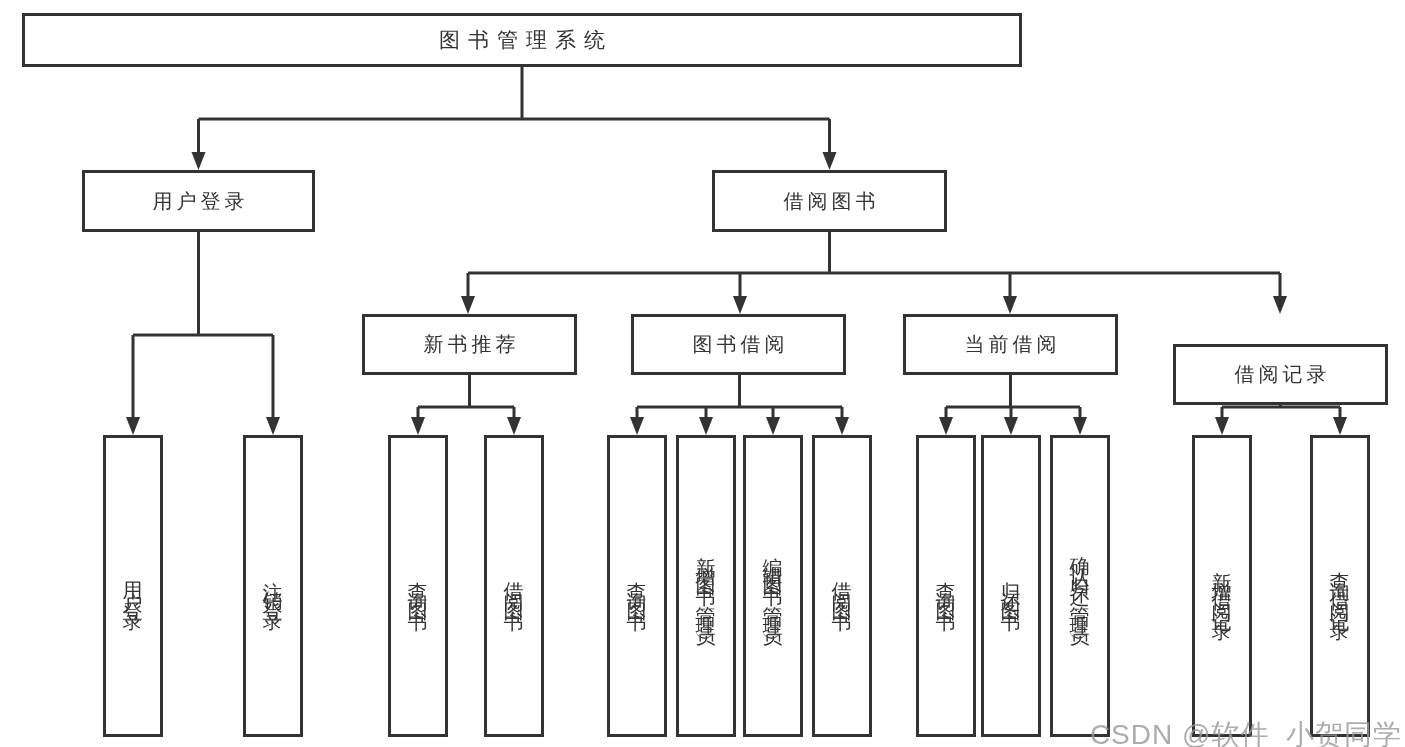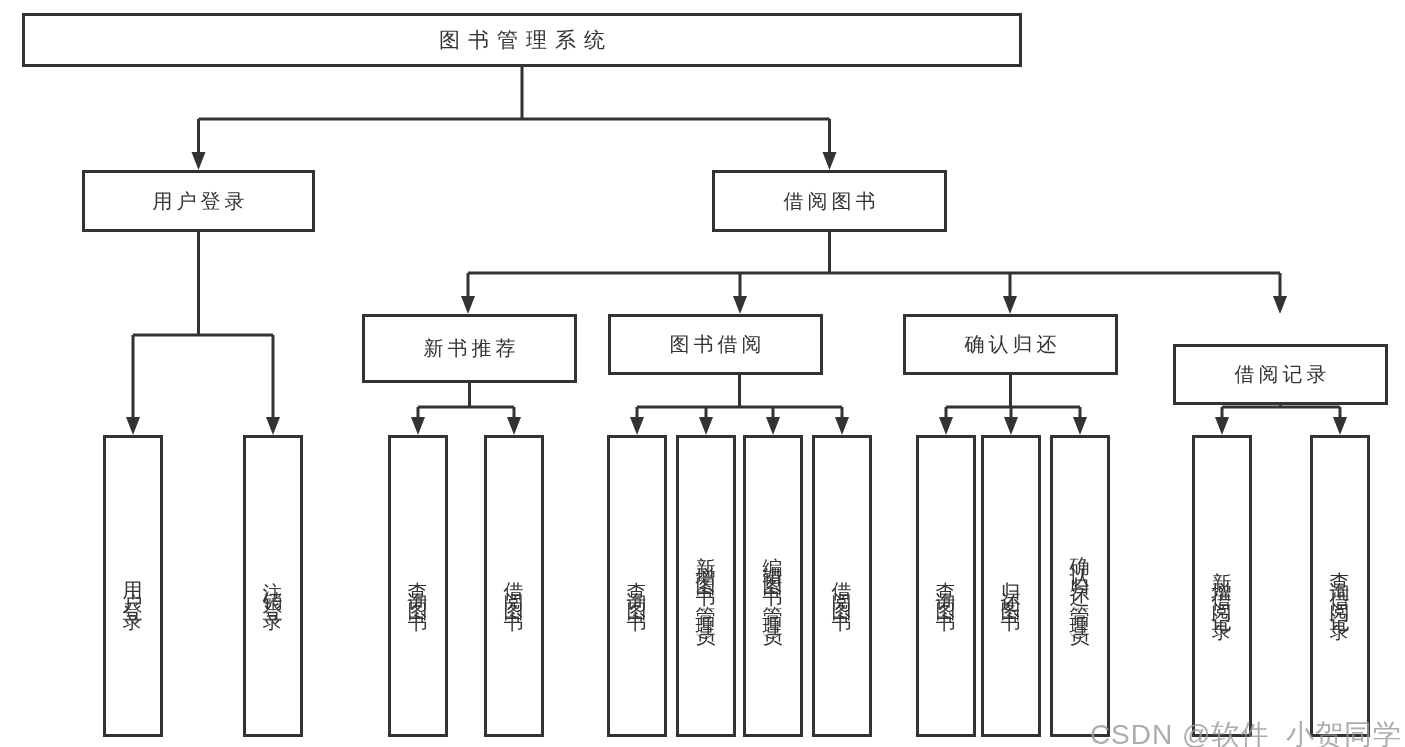--- a/index.html
+++ b/index.html
@@ -105,28 +105,28 @@
     <span>图书管理系统</span>
   </div>
 
   <div class="box h" style="left:82px; top:170px; width:233px; height:62px;">
     <span>用户登录</span>
   </div>
   <div class="box h" style="left:712px; top:170px; width:235px; height:62px;">
     <span>借阅图书</span>
   </div>
 
-  <div class="box h" style="left:362px; top:314px; width:215px; height:69px;">
+  <div class="box h" style="left:362px; top:314px; width:215px; height:61px;">
     <span>新书推荐</span>
   </div>
-  <div class="box h" style="left:608px; top:314px; width:215px; height:61px;">
+  <div class="box h" style="left:631px; top:314px; width:215px; height:61px;">
     <span>图书借阅</span>
   </div>
   <div class="box h" style="left:903px; top:314px; width:215px; height:61px;">
-    <span>确认归还</span>
+    <span>当前借阅</span>
   </div>
   <div class="box h" style="left:1173px; top:314px; width:215px; height:61px;margin-top:30px;">
     <span>借阅记录</span>
   </div>
 
   <div class="box v" style="left:103px; top:435px; width:60px; height:302px;">
     <span>用户登录</span>
   </div>
   <div class="box v" style="left:243px; top:435px; width:60px; height:302px;">
     <span>注销登录</span>

